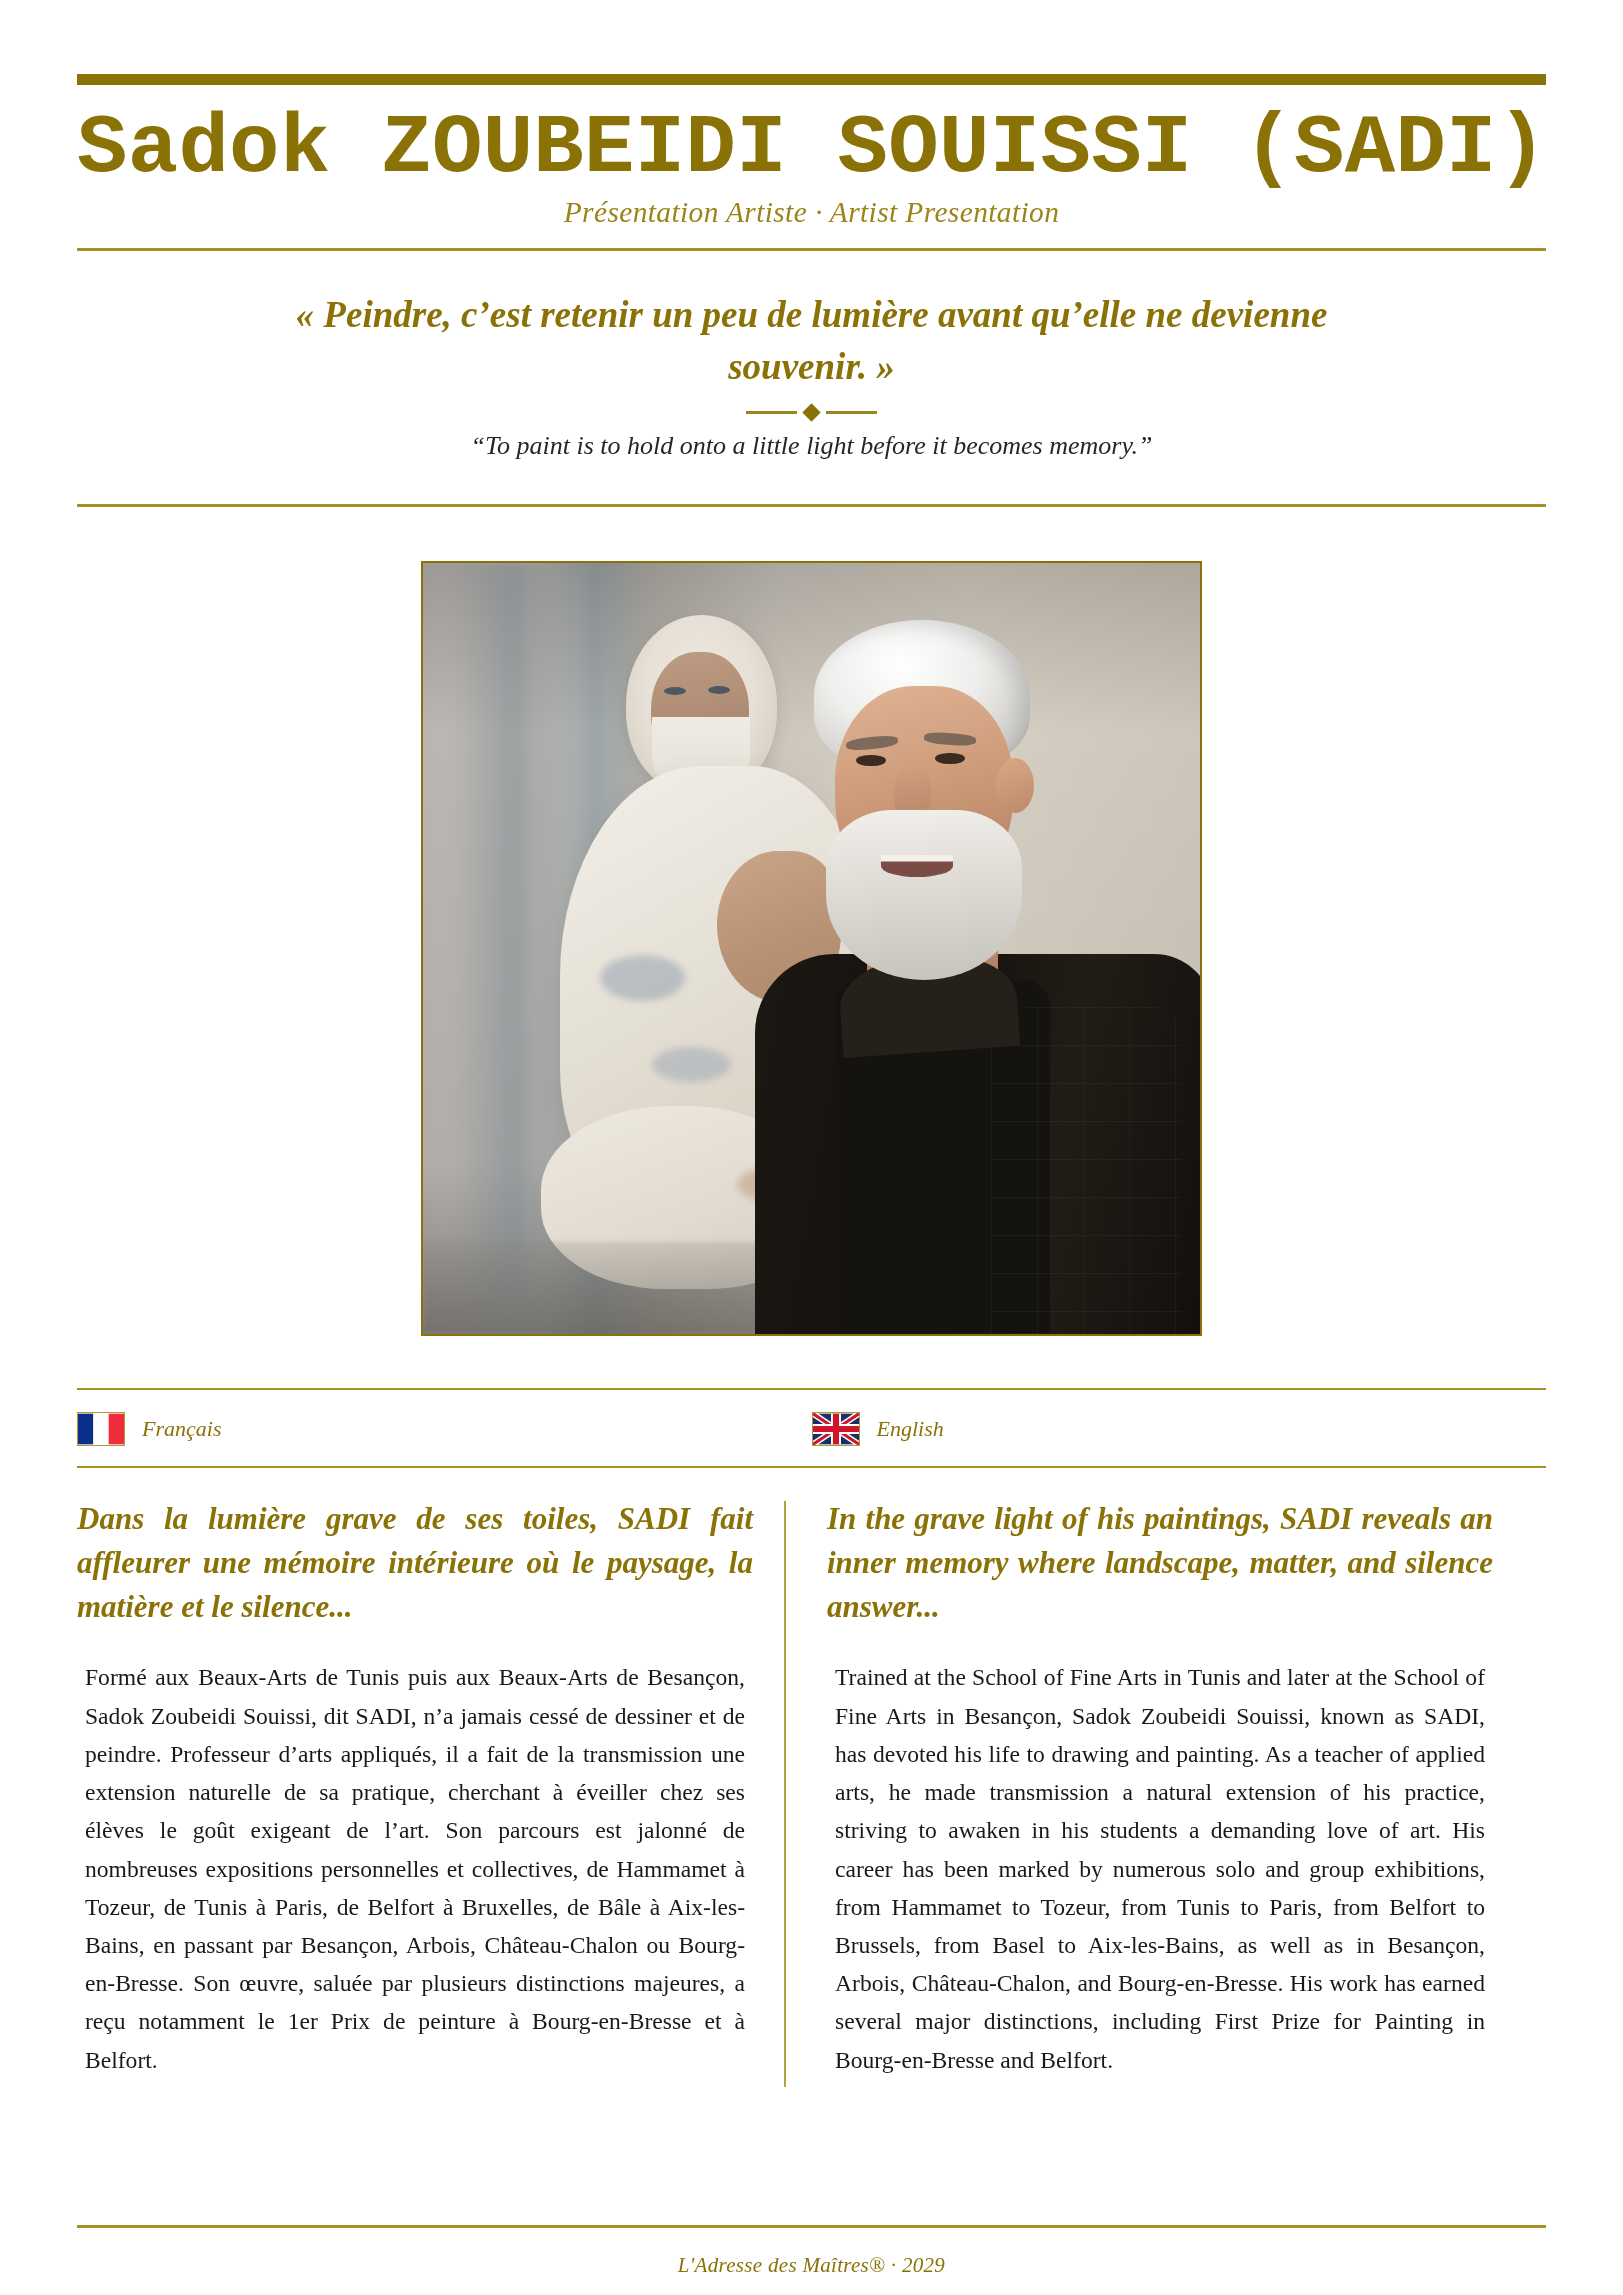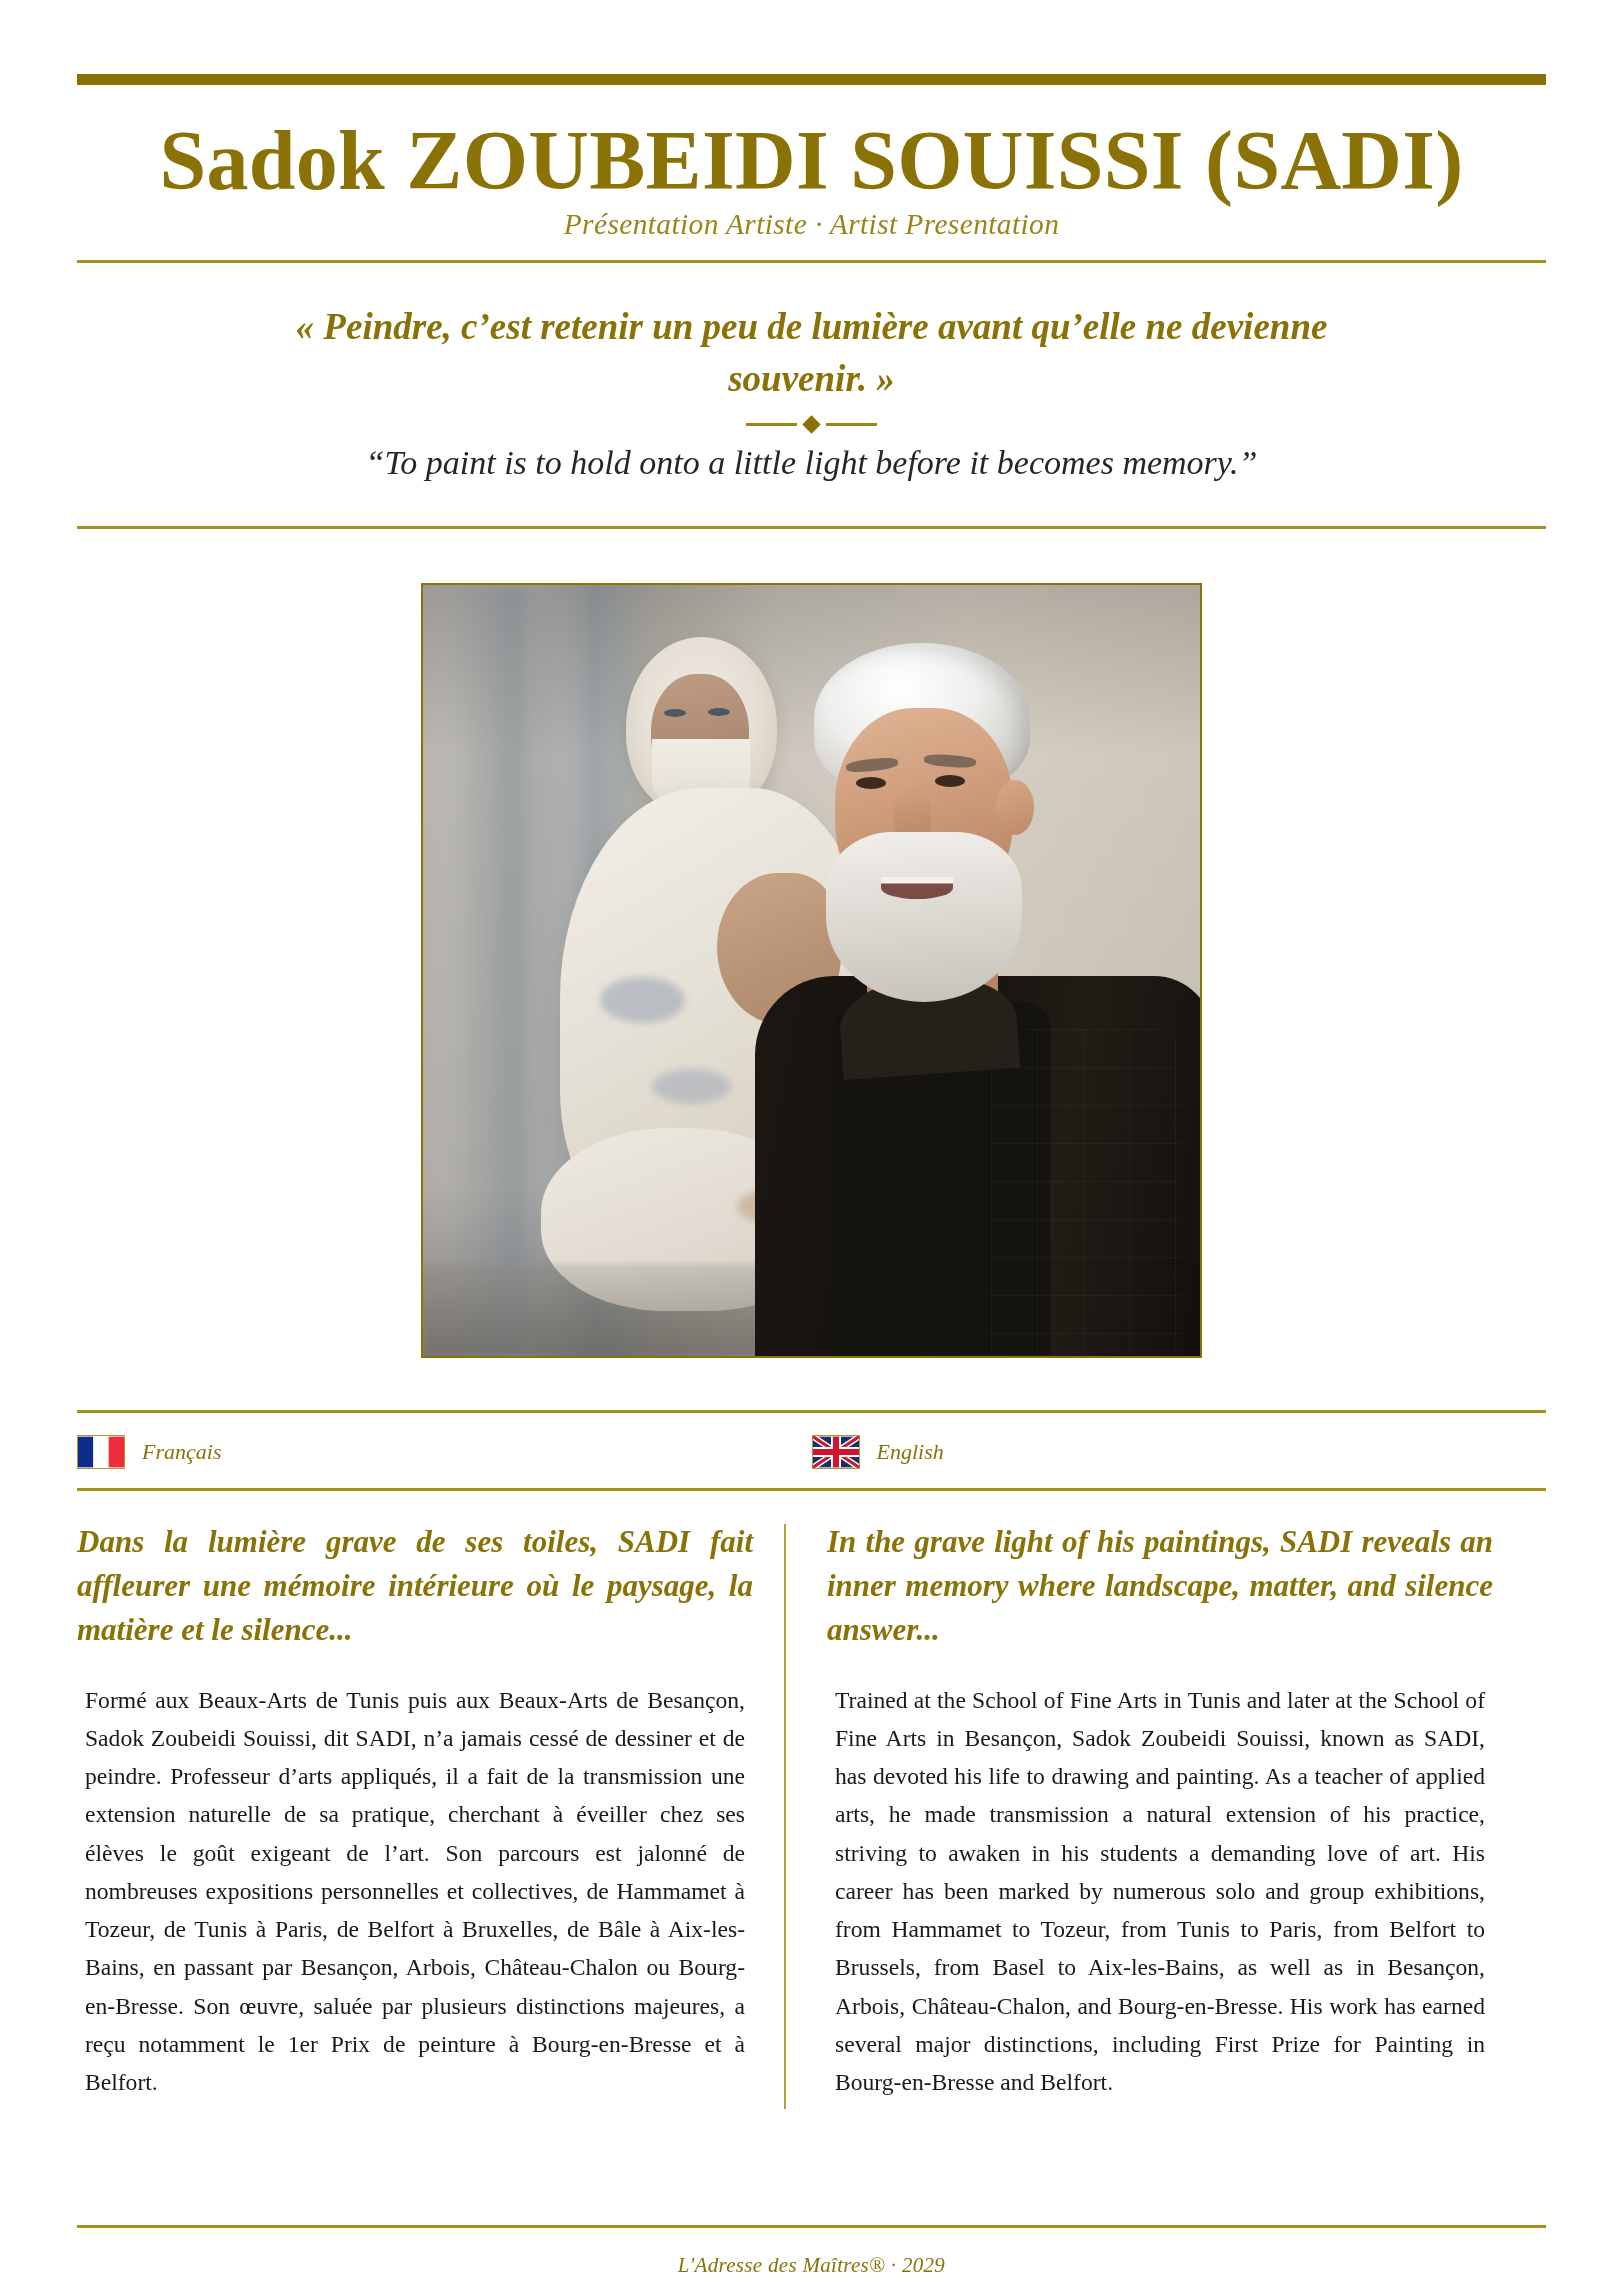--- a/index.html
+++ b/index.html
@@ -22,23 +22,23 @@
     padding: 0 77px;
   }
 
   
   .top-rule {
     height: 11px;
     background: #8a7207;
     margin-top: 74px;
   }
   .title {
-    margin: 33px 0 0 0;
+    margin: 21px 0 0 0;
     text-align: center;
-    font-family: Liberation Serif, serif;
+    font-family: Liberation Mono, monospace;
     font-weight: 700;
     font-size: 84px;
     line-height: 1.02;
     letter-spacing: 0.3px;
     color: #8a7207;
     white-space: nowrap;
   }
   .subtitle {
     text-align: center;
     font-family: "Liberation Serif", serif;
@@ -82,21 +82,21 @@
   .ornament .diamond {
     width: 13px;
     height: 13px;
     background: #8a7207;
     transform: rotate(45deg);
     margin: 0 7.9px;
   }
   .quote-en {
     font-family: "Liberation Serif", serif;
     font-style: italic;
-    font-size: 34px;
+    font-size: 26px;
     line-height: 1.3;
     color: #262626;
     margin: 0;
   }
   .rule-quote-bottom {
     height: 2.6px;
     background: #a4911f;
     margin-top: 41px;
   }
 

